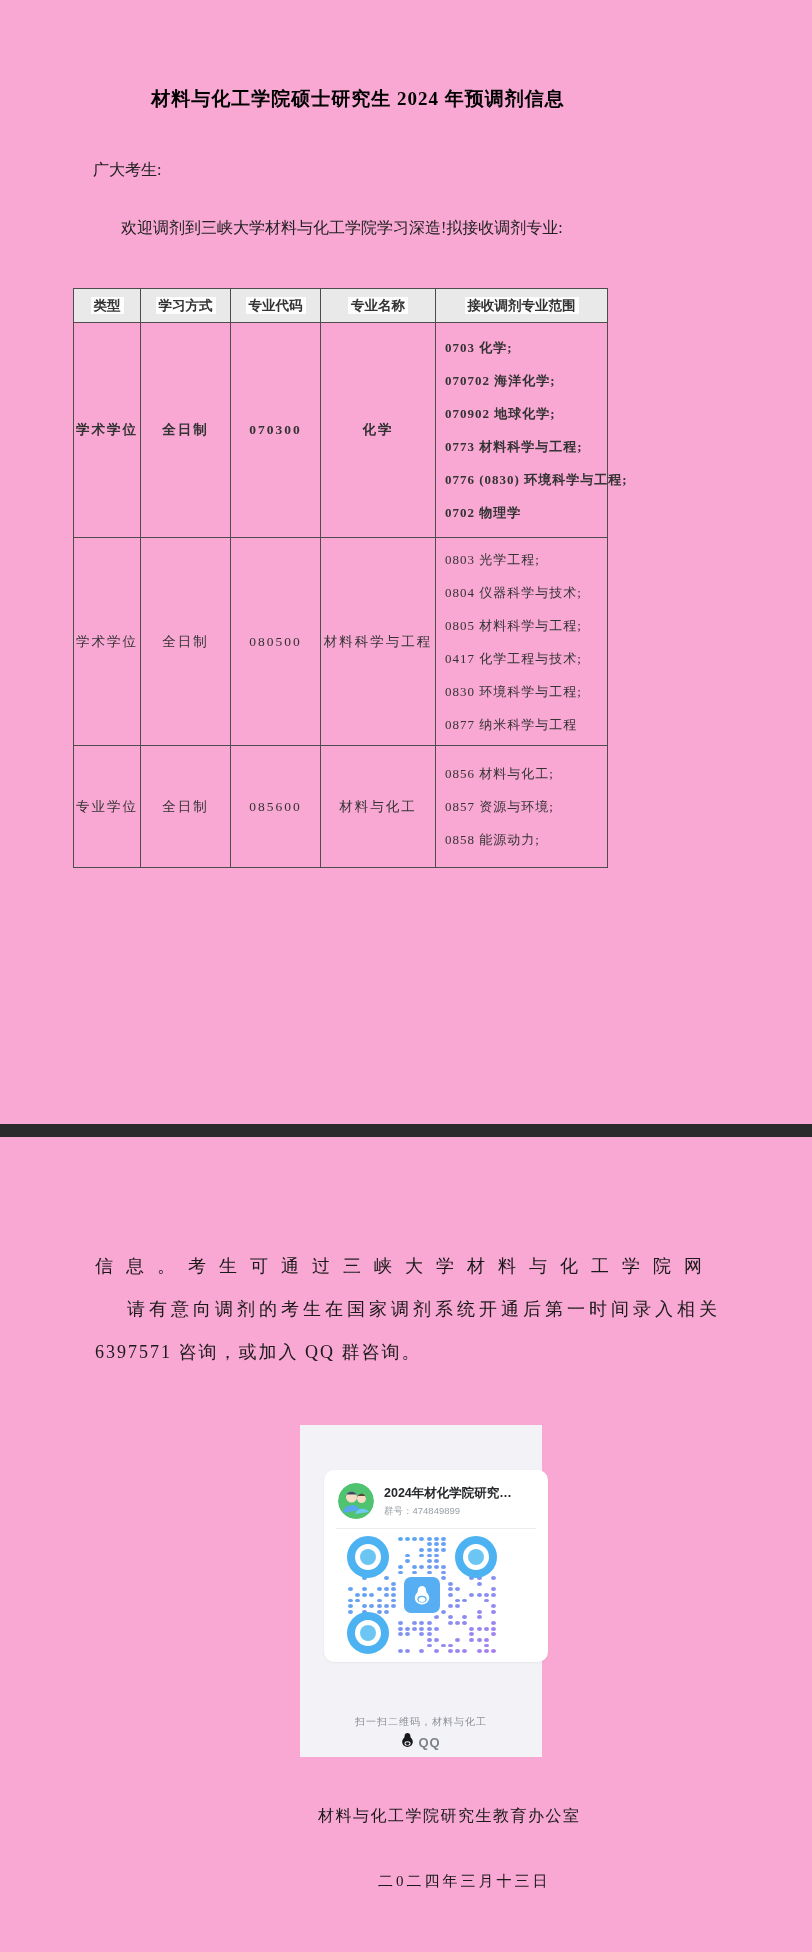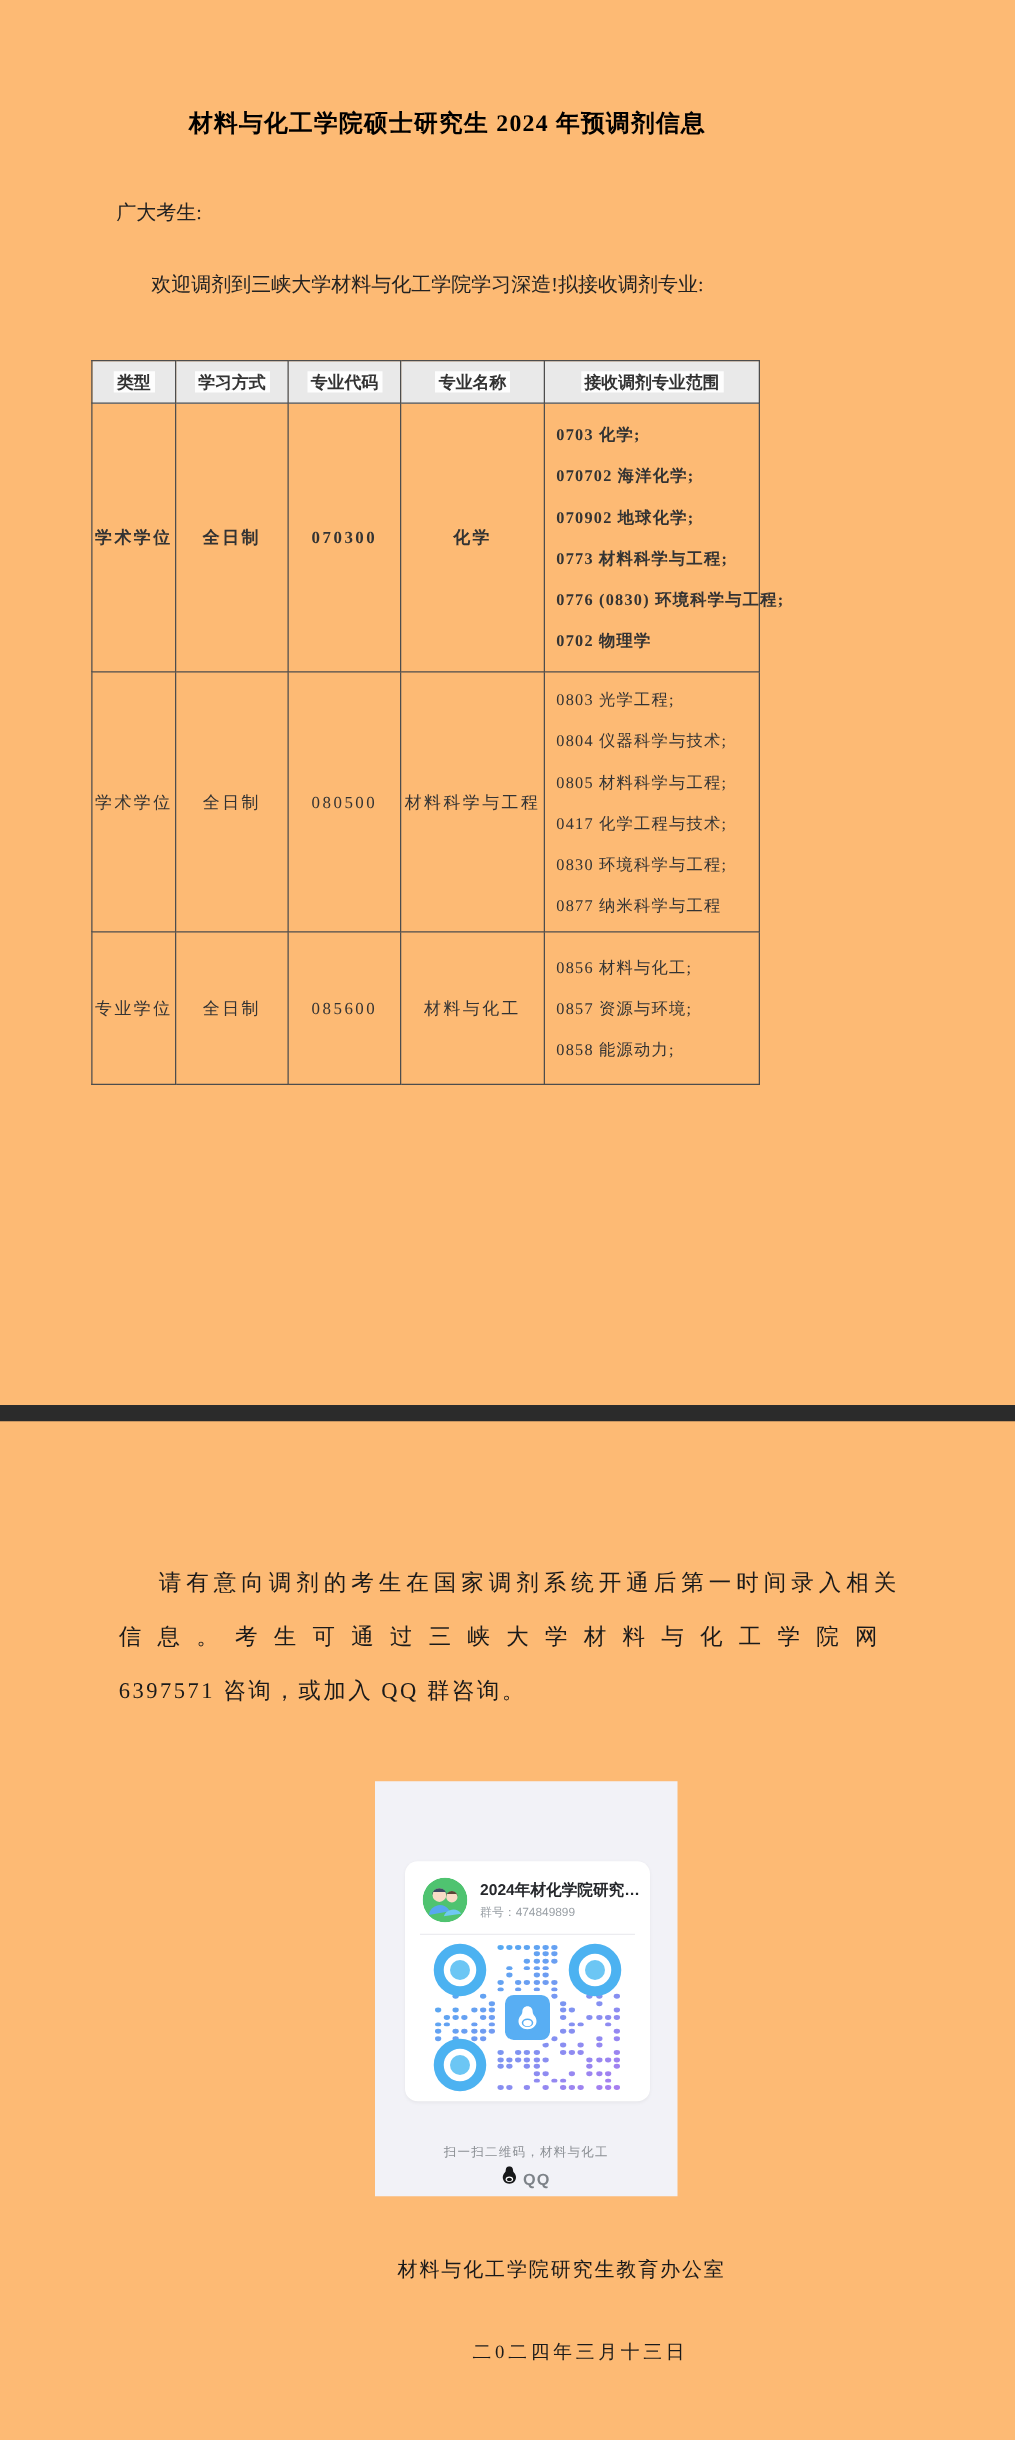--- a/index.html
+++ b/index.html
@@ -1,18 +1,18 @@
 <!DOCTYPE html>
 <html><head>
 <meta charset="utf-8">
 <style>
   * { box-sizing: border-box; margin: 0; padding: 0; }
   html,body { background:#ffffff; }
   body { font-family: "Liberation Serif", "DejaVu Serif", serif; color:#1c1c1c; }
-  .page { position:relative; width:812px; height:1952px; background:#fdba74; overflow:hidden; margin:0 auto; }
+  .page { position:relative; width:812px; height:1952px; background:#f9a8d4; overflow:hidden; margin:0 auto; }
 
   
   .p1-title { position:absolute; left:73px; top:86px; width:570px; text-align:center;
               font-size:19px; font-weight:bold; letter-spacing:1px; color:#000; }
   .p1-salutation { position:absolute; left:93px; top:160px; font-size:16px; color:#222; }
   .p1-intro { position:absolute; left:121px; top:218px; font-size:16px; color:#222; }
 
   table.majors { position:absolute; left:73px; top:288px; width:534px;
                  border-collapse:collapse; table-layout:fixed; font-size:13.5px; color:#333; }
   table.majors th, table.majors td { border:1px solid #4d4d4d; }
@@ -31,21 +31,21 @@
   
   .p2-para { position:absolute; left:95px; top:1245px; width:640px; font-size:18px; color:#1a1a1a; }
   .pline { line-height:43px; white-space:nowrap; }
   .pl1 { text-indent:32px; letter-spacing:4px; }
   .pl2 { letter-spacing:13px; }
   .pl3 { letter-spacing:1px; }
   .pl4 { letter-spacing:2px; }
 
   .qq-panel { position:absolute; left:300px; top:1425px; width:242px; height:332px;
               background:#f2f2f7; font-family:"Liberation Sans","DejaVu Sans",sans-serif; }
-  .qq-card { position:absolute; left:24px; top:64px; width:196px; height:192px;
+  .qq-card { position:absolute; left:24px; top:45px; width:224px; height:192px;
              background:#ffffff; border-radius:10px; box-shadow:0 1px 3px rgba(0,0,0,0.05); }
   .qq-card-header { position:absolute; left:14px; top:11px; right:8px; height:40px; display:flex; align-items:center; }
   .avatar { width:36px; height:36px; border-radius:50%; overflow:hidden; flex:0 0 36px; display:block; }
   .qq-card-titles { margin-left:10px; overflow:hidden; }
   .qq-group-name { font-size:12.5px; font-weight:bold; color:#26282c; white-space:nowrap; }
   .qq-group-no { font-size:9.5px; color:#9aa0a6; margin-top:3px; white-space:nowrap; }
   .qq-divider { position:absolute; left:12px; right:12px; top:58px; height:1px; background:#ececf0; }
   .qr { position:absolute; left:23px; top:66px; width:150px; height:118px; }
   .qr-dot { position:absolute; border-radius:50%; }
   .qr-finder { position:absolute; width:42px; height:42px; border-radius:50%;
@@ -132,22 +132,22 @@
           <div class="range-line">0857 资源与环境;</div>
           <div class="range-line">0858 能源动力;</div>
         </td>
       </tr>
     </tbody>
   </table>
 
   <div class="page-divider"></div>
 
   <div class="p2-para">
+    <div class="pline pl2">信息。考生可通过三峡大学材料与化工学院网</div>
     <div class="pline pl1">请有意向调剂的考生在国家调剂系统开通后第一时间录入相关</div>
-    <div class="pline pl2">信息。考生可通过三峡大学材料与化工学院网</div>
     <div class="pline pl4">6397571 咨询，或加入 QQ 群咨询。</div>
   </div>
 
   <div class="qq-panel">
     <div class="qq-card">
       <div class="qq-card-header">
         <span class="avatar">
           <svg width="36" height="36" viewBox="0 0 36 36">
             <circle cx="18" cy="18" r="18" fill="#4fc370"></circle>
             <circle cx="13.5" cy="14" r="5.5" fill="#f8dcc6"></circle>

